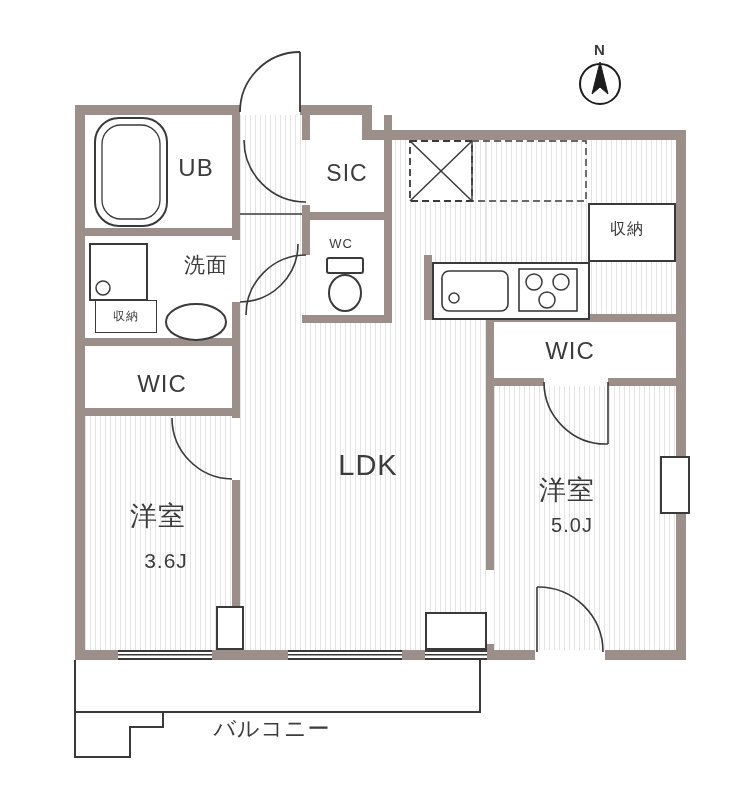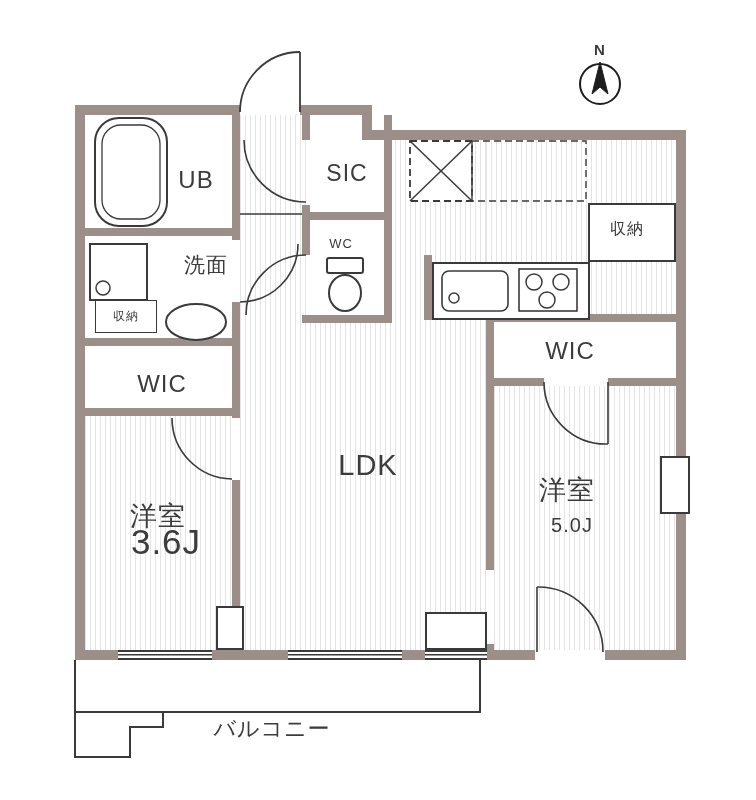--- a/index.html
+++ b/index.html
@@ -116,26 +116,26 @@
 
     <line x1="240" y1="214" x2="302" y2="214" style="stroke:var(--line);stroke-width:1.5"></line>
 
     <path d="M 75 660 L 75 712 L 480 712 L 480 660" style="fill:none;stroke:var(--line);stroke-width:2"></path>
     <path d="M 75 712 L 75 757 L 130 757 L 130 727 L 163 727 L 163 712" style="fill:none;stroke:var(--line);stroke-width:2"></path>
 
     <circle cx="600" cy="84" r="20" style="fill:#fff;stroke:#1d1d1d;stroke-width:2"></circle>
     <polygon points="600,62 608,94 600,87 592,94" style="fill:#1d1d1d;stroke:#1d1d1d;stroke-width:1"></polygon>
   </svg>
 
-  <div class="lbl" style="left:196px;top:180px;font-size:24px">UB</div>
+  <div class="lbl" style="left:196px;top:168px;font-size:24px">UB</div>
   <div class="lbl" style="left:206px;top:265px;font-size:21px">洗面</div>
   <div class="lbl" style="left:126px;top:316px;font-size:12px">収納</div>
   <div class="lbl" style="left:162px;top:384px;font-size:24px">WIC</div>
   <div class="lbl" style="left:158px;top:516px;font-size:27px">洋室</div>
-  <div class="lbl" style="left:166px;top:542px;font-size:35px">3.6J</div>
+  <div class="lbl" style="left:166px;top:561px;font-size:21px">3.6J</div>
   <div class="lbl" style="left:347px;top:173px;font-size:23px">SIC</div>
   <div class="lbl" style="left:341px;top:243px;font-size:13px">WC</div>
   <div class="lbl" style="left:368px;top:465px;font-size:29px">LDK</div>
   <div class="lbl" style="left:627px;top:229px;font-size:16px">収納</div>
   <div class="lbl" style="left:570px;top:351px;font-size:24px">WIC</div>
   <div class="lbl" style="left:567px;top:490px;font-size:27px">洋室</div>
   <div class="lbl" style="left:572px;top:525px;font-size:20px">5.0J</div>
   <div class="lbl" style="left:272px;top:729px;font-size:22px">バルコニー</div>
   <div class="lbl" style="left:600px;top:49px;font-size:15px;font-weight:bold">N</div>
 

